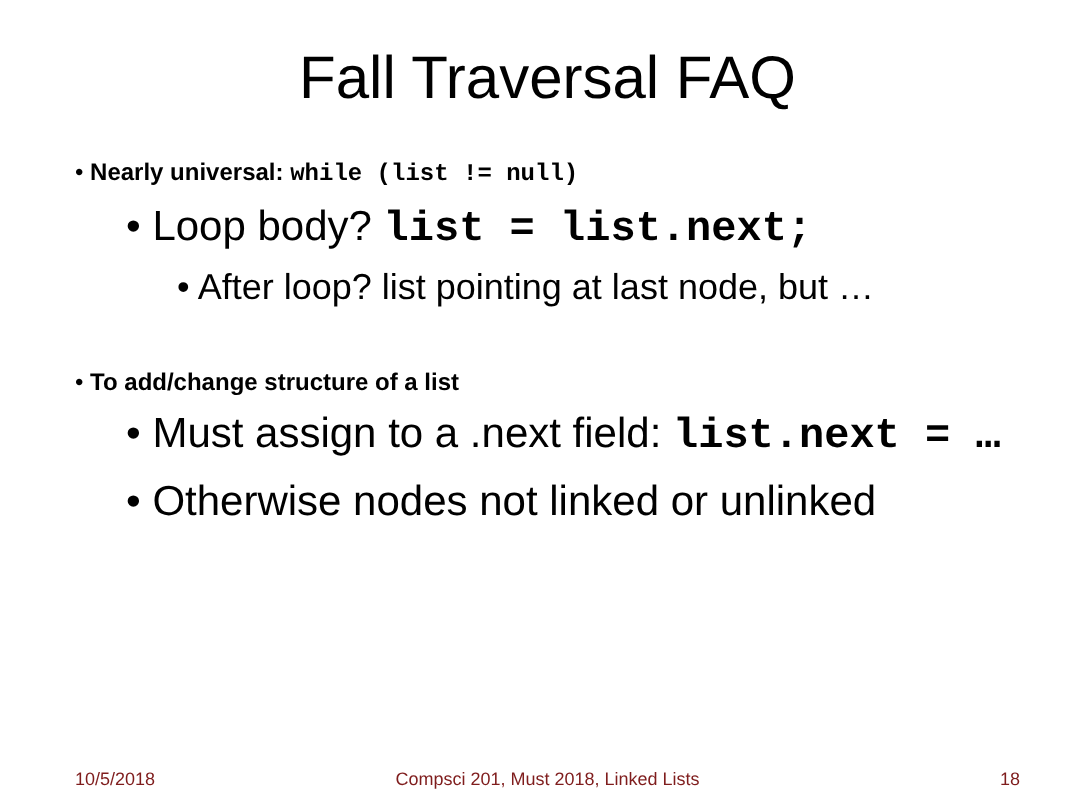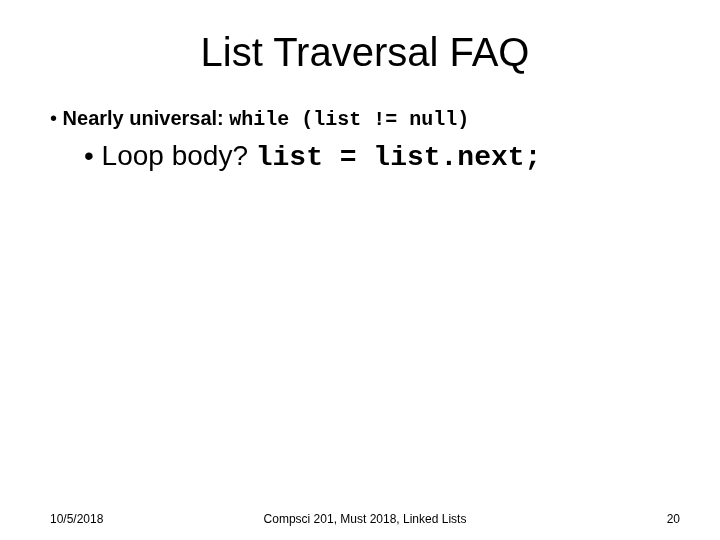--- a/index.html
+++ b/index.html
@@ -24,21 +24,21 @@
     font-weight: 400;
     text-align: center;
     margin: 10px 0 30px 0;
   }
   ul {
     list-style: none;
     padding: 0;
     margin: 0;
   }
   li.level1 {
-    font-size: 20px;
+    font-size: 16px;
     line-height: 1.35;
     margin-bottom: 4px;
     padding-left: 24px;
     text-indent: -24px;
   }
   li.level1::before {
     content: "• ";
   }
   li.level2 {
     font-size: 28px;
@@ -64,48 +64,62 @@
   }
   .bold { font-weight: bold; }
   .mono { font-family: "Courier New", Courier, monospace; font-weight: bold; }
   .block1 { margin-bottom: 36px; }
   .footer {
     position: absolute;
     bottom: 14px;
     left: 50px;
     right: 40px;
     font-size: 12px;
-    color: #000000;
+    color: #7f1d1d;
     display: flex;
     justify-content: space-between;
     align-items: baseline;
   }
   .footer-center {
     position: absolute;
     left: 0; right: 0;
     text-align: center;
   }
   .footer-left, .footer-right { position: relative; z-index: 1; }
 </style>
 </head>
 <body>
 
 <div class="slide">
 
-  <div class="title">List Traversal FAQ</div>
+  <div class="title">Fall Traversal FAQ</div>
 
   <ul class="block1">
     <li class="level1">
       <span class="bold">Nearly universal: </span><span class="mono">while (list != null)</span>
     </li>
     <li class="level2">
       <span>Loop body? </span><span class="mono">list = list.next;</span>
     </li>
+    <li class="level3">
+      <span>After loop? list pointing at last node, but …</span>
+    </li>
   </ul>
 
+  <ul>
+    <li class="level1">
+      <span class="bold">To add/change structure of a list</span>
+    </li>
+    <li class="level2">
+      <span>Must assign to a .next field:  </span><span class="mono">list.next = …</span>
+    </li>
+    <li class="level2">
+      <span>Otherwise nodes not linked or unlinked</span>
+    </li>
+  </ul>
 
   <div class="footer">
     <span class="footer-left">10/5/2018</span>
     <span class="footer-center">Compsci 201, Must 2018, Linked Lists</span>
-    <span class="footer-right">20</span>
+    <span class="footer-right">18</span>
   </div>
 
 </div>
 
 </body></html>

